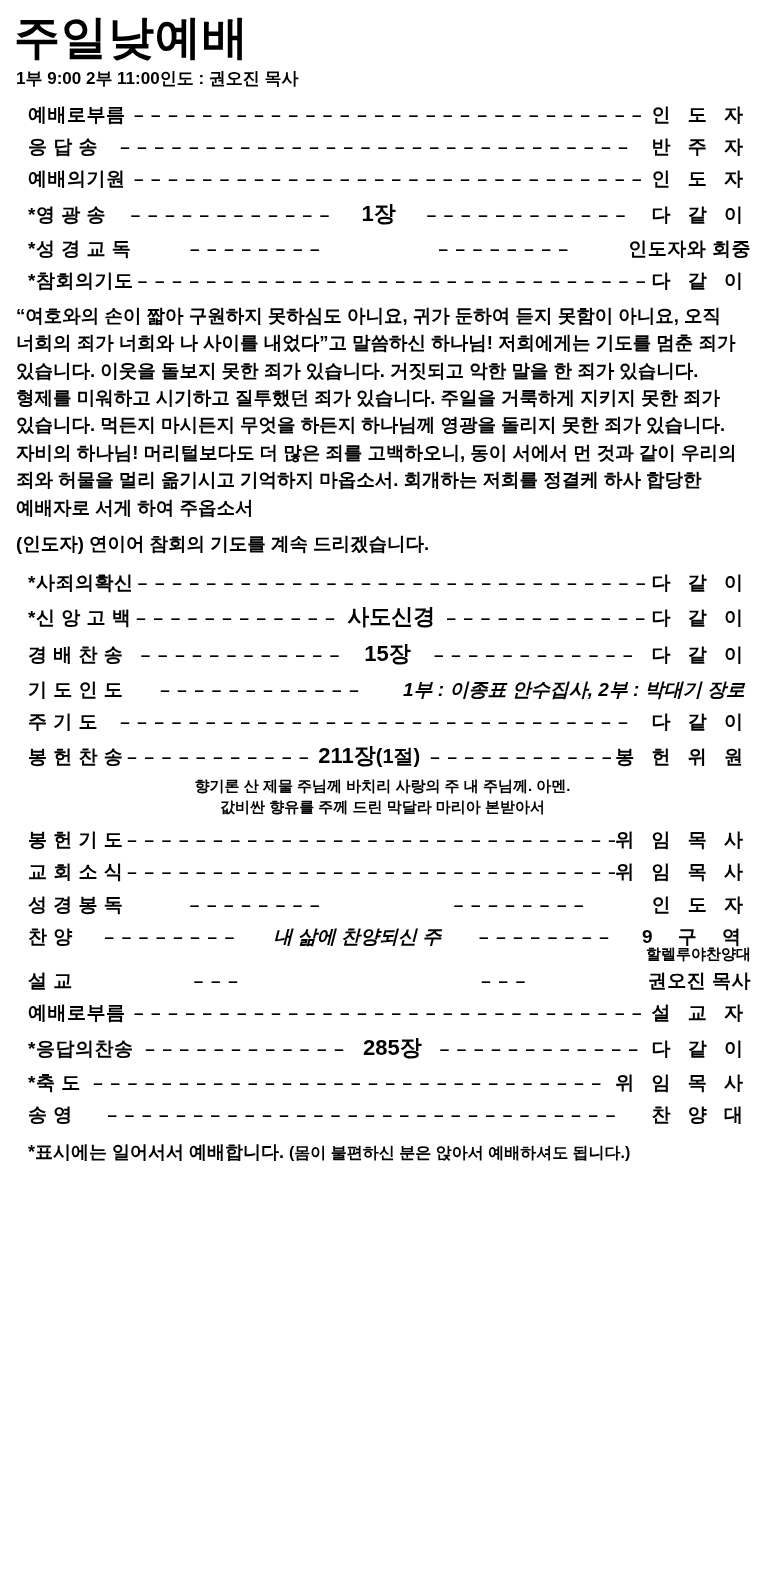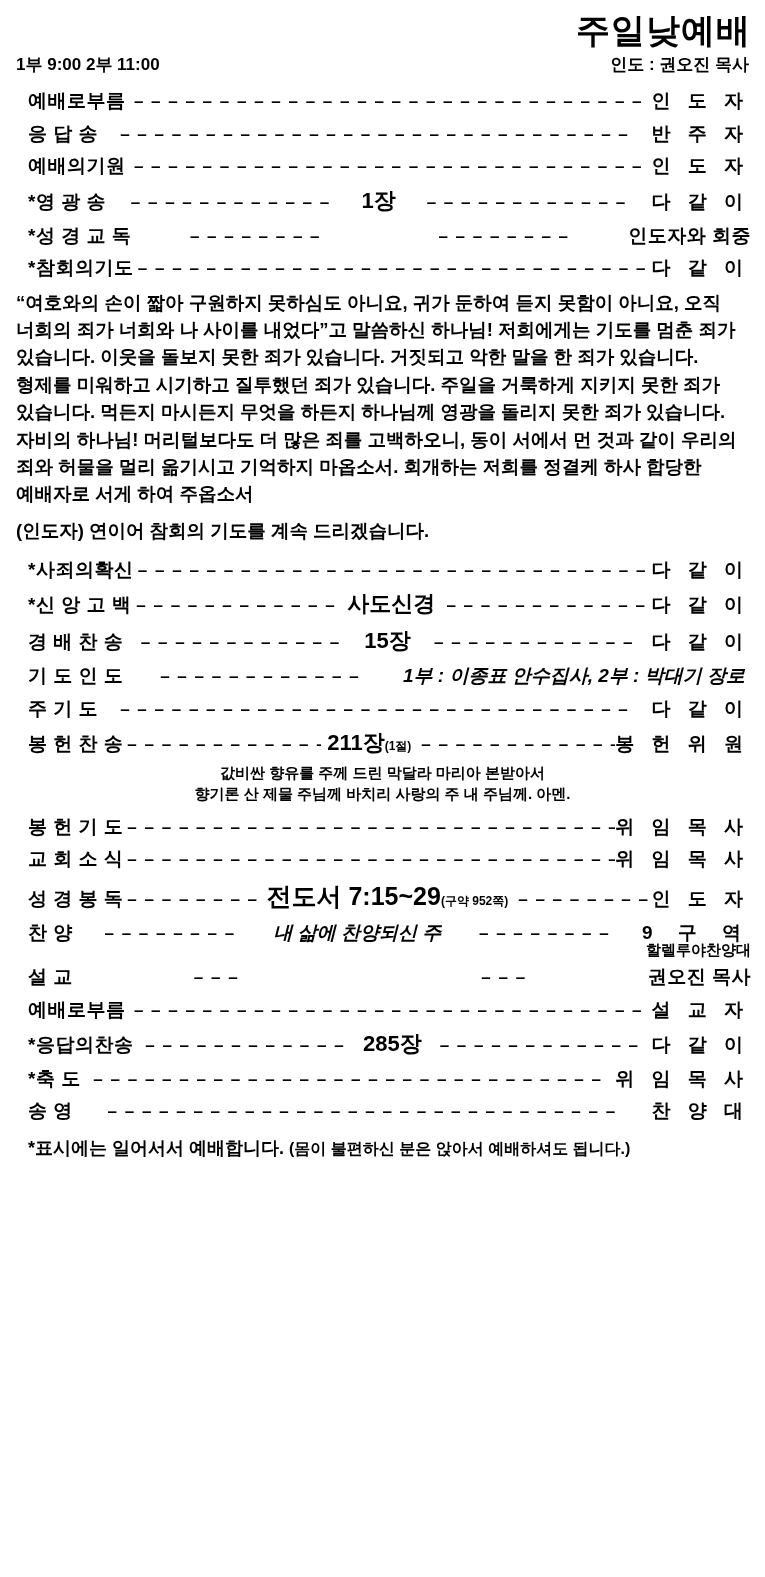--- a/index.html
+++ b/index.html
@@ -14,31 +14,30 @@
     color: #000000;
     -webkit-font-smoothing: antialiased;
   }
   .page {
     width: 765px;
     box-sizing: border-box;
     padding: 6px 14px 10px 14px;
   }
   
   .title {
-    text-align: right;
-    font-size: 34px;
+    text-align: left;
+    font-size: 46px;
     font-weight: bold;
     letter-spacing: 1px;
     margin: 6px 0 4px 0;
     line-height: 1.1;
   }
   
   .header-row {
     display: flex;
-    justify-content: space-between;
     align-items: baseline;
     font-size: 17px;
     font-weight: bold;
     margin: 4px 2px 10px 2px;
   }
   .header-left { letter-spacing: 0px; }
   .header-right { letter-spacing: 0px; }
 
   
   .line {
@@ -69,21 +68,21 @@
     min-width: 10px;
   }
   .mid {
     flex: 0 0 auto;
     font-weight: bold;
     font-size: 22px;
     padding: 0 6px;
   }
   .mid.small { font-size: 19px; font-style: italic; }
   .mid.big { font-size: 25px; }
-  .mid .sub { font-size: 12px; font-weight: bold; }
+  .mid .sub { font-size: 20px; font-weight: bold; }
   .who {
     flex: 0 0 auto;
     font-weight: bold;
     text-align: right;
     letter-spacing: 0.5px;
   }
   .who.spread { letter-spacing: 6px; padding-right: 2px; }
 
   
   .prayer {
@@ -219,40 +218,39 @@
 
   <div class="line">
     <span class="lbl indent">봉 헌 찬 송</span>
     <span class="dash">– – – – – – – – – – – –</span>
     <span class="mid"><span>211장</span><span class="sub">(1절)</span></span>
     <span class="dash">– – – – – – – – – – – –</span>
     <span class="who spread">봉 헌 위 원</span>
   </div>
 
   <div class="verse">
+    <div>향기론 산 제물 주님께 바치리 사랑의 주 내 주님께. 아멘.</div>
     <div>값비싼 향유를 주께 드린 막달라 마리아 본받아서</div>
-    <div>향기론 산 제물 주님께 바치리 사랑의 주 내 주님께. 아멘.</div>
   </div>
 
   <div class="line">
     <span class="lbl indent">봉 헌 기 도</span>
     <span class="dash">– – – – – – – – – – – – – – – – – – – – – – – – – – – – – –</span>
     <span class="who spread">위 임 목 사</span>
   </div>
 
   <div class="line">
     <span class="lbl indent">교 회 소 식</span>
     <span class="dash">– – – – – – – – – – – – – – – – – – – – – – – – – – – – – –</span>
     <span class="who spread">위 임 목 사</span>
   </div>
 
   <div class="line">
     <span class="lbl indent">성 경 봉 독</span>
     <span class="dash">– – – – – – – –</span>
-    <span class="mid big"><span>전도서 7:15~29</span><span class="sub">(구약 952쪽)</span></span>
     <span class="dash">– – – – – – – –</span>
     <span class="who spread">인 도 자</span>
   </div>
 
   <div class="line">
     <span class="lbl indent">찬        양</span>
     <span class="dash">– – – – – – – –</span>
     <span class="mid small">내 삶에 찬양되신 주</span>
     <span class="dash">– – – – – – – –</span>
     <span class="who-stack">

